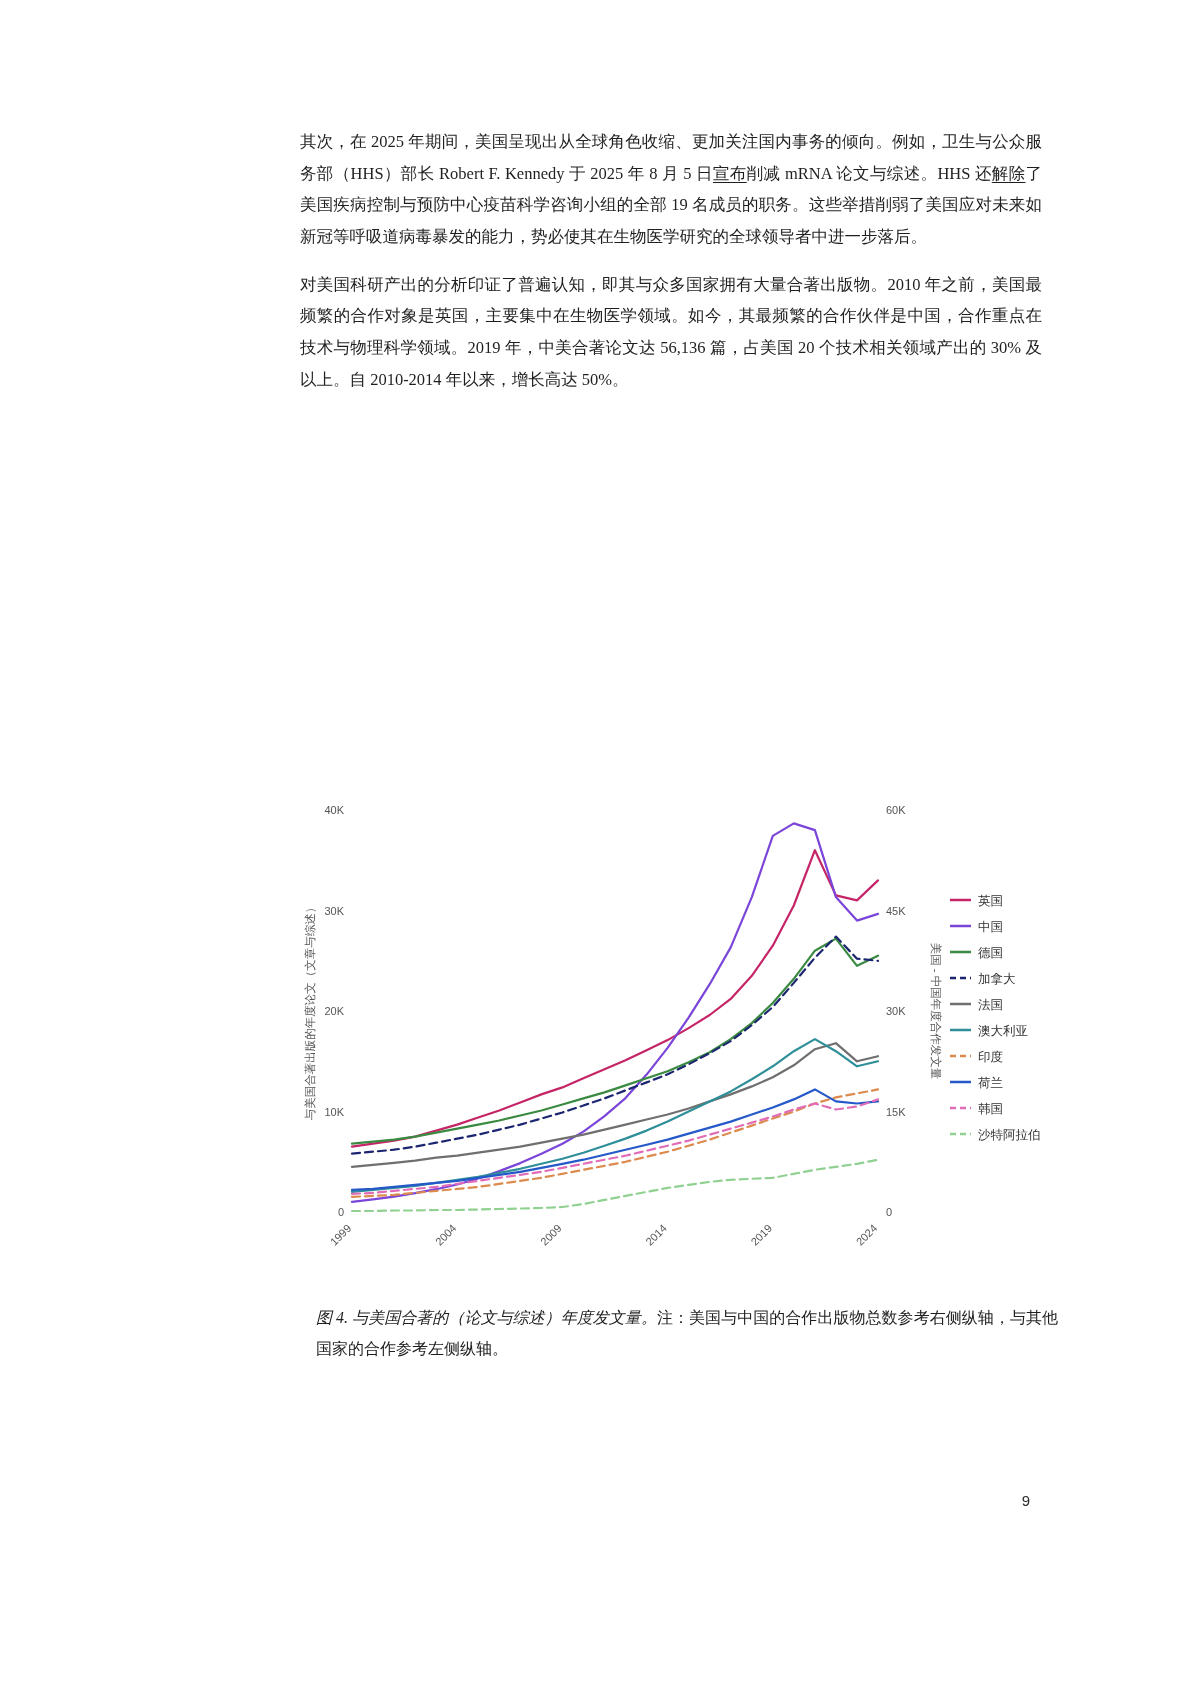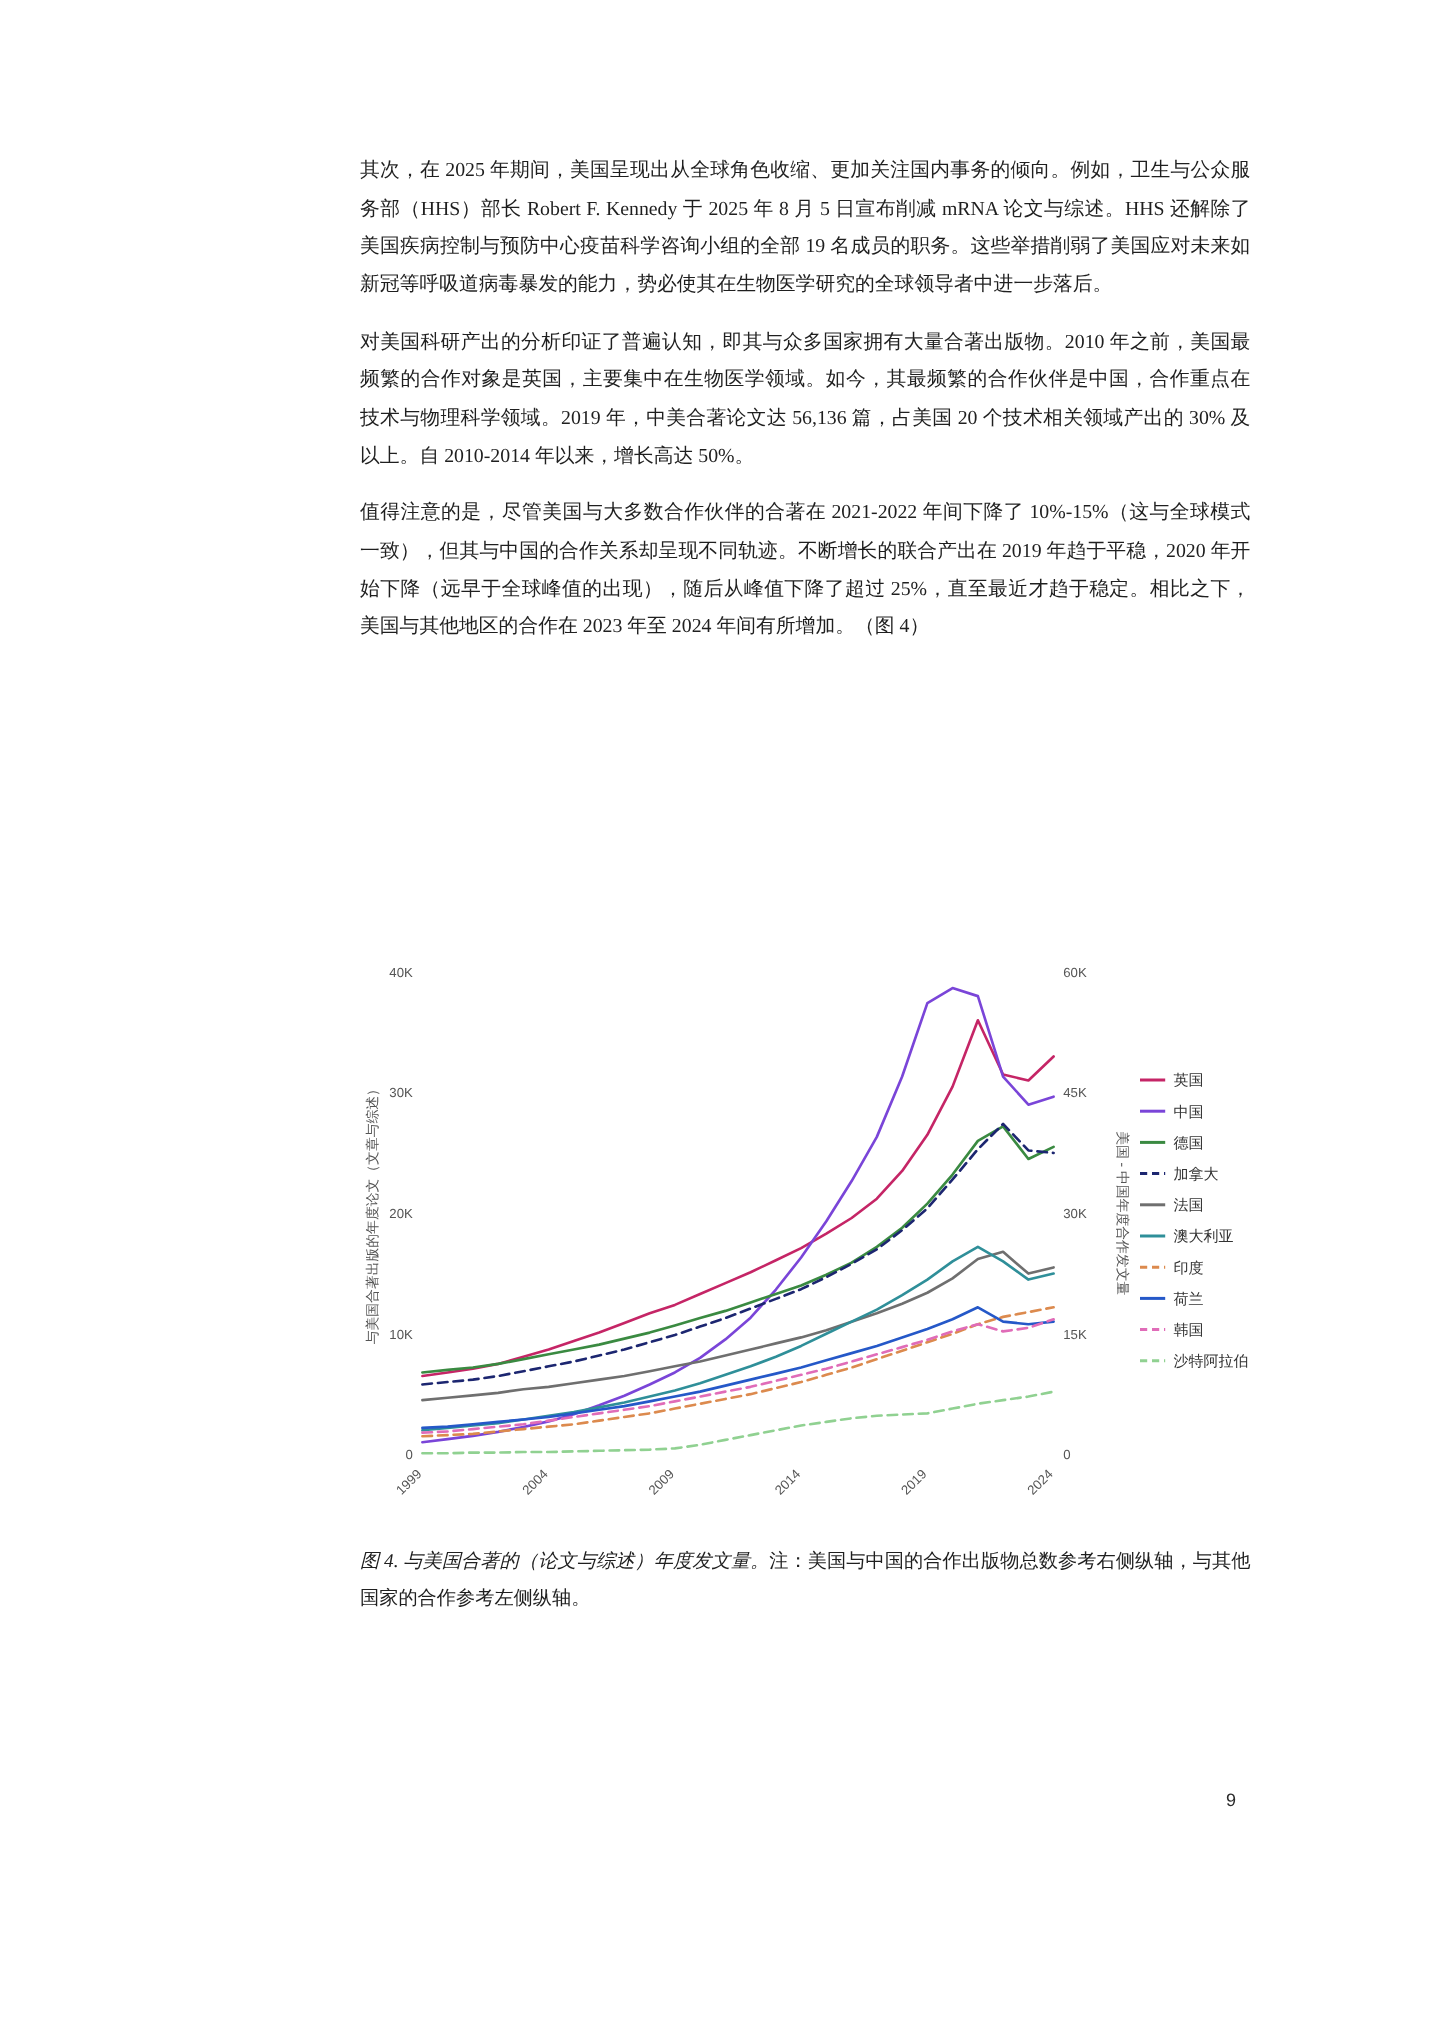--- a/index.html
+++ b/index.html
@@ -5,48 +5,47 @@
   html,body{margin:0;padding:0;background:#ffffff;}
   .page{
     position:relative;width:1200px;height:1698px;background:#ffffff;
     font-family:"Liberation Serif","DejaVu Serif",serif;color:#1f1f1f;overflow:hidden;
   }
   .textblock{position:absolute;left:300px;top:126px;width:742px;}
   .para{
     margin:0 0 16px 0;font-size:16.5px;line-height:1.92;
     text-align:justify;text-justify:inter-ideograph;
   }
-  .doclink{color:inherit;text-underline-offset:3px;cursor:pointer;}
+  .doclink{color:inherit;text-decoration:underline;text-underline-offset:3px;cursor:pointer;}
   .chart-wrap{position:absolute;left:300px;top:780px;width:760px;height:500px;margin:0;}
   .chart-wrap svg{overflow:visible;display:block;}
   .tick{font-family:"Liberation Sans","DejaVu Sans",sans-serif;font-size:11px;fill:#555555;}
   .axis-title{font-family:"Liberation Sans","DejaVu Sans",sans-serif;font-size:11.5px;fill:#555555;}
   .legend-label{font-family:"Liberation Sans","DejaVu Sans",sans-serif;font-size:12.5px;fill:#333333;}
   .caption{
     position:absolute;left:300px;top:1286px;width:742px;
-    font-size:16px;line-height:1.95;text-align:justify;margin:0;
+    font-size:16px;line-height:1.95;text-align:justify;margin:16px;
   }
   .cap-italic{font-style:italic;}
   .page-number{
     position:absolute;right:170px;top:1492px;font-size:15px;color:#2b2b2b;
     font-family:"Liberation Sans","DejaVu Sans",sans-serif;
   }
 </style>
 </head>
 <body>
 
 <div class="page">
 
   <div class="textblock">
     <p class="para"><span>其次，在 2025 年期间，美国呈现出从全球角色收缩、更加关注国内事务的倾向。例如，卫生与公众服务部（HHS）部长 Robert F. Kennedy 于 2025 年 8 月 5 日</span><a class="doclink">宣布</a><span>削减 mRNA 论文与综述。HHS 还</span><a class="doclink">解除</a><span>了美国疾病控制与预防中心疫苗科学咨询小组的全部 19 名成员的职务。这些举措削弱了美国应对未来如新冠等呼吸道病毒暴发的能力，势必使其在生物医学研究的全球领导者中进一步落后。</span></p>
 
 
     <p class="para"><span>对美国科研产出的分析印证了普遍认知，即其与众多国家拥有大量合著出版物。2010 年之前，美国最频繁的合作对象是英国，主要集中在生物医学领域。如今，其最频繁的合作伙伴是中国，合作重点在技术与物理科学领域。2019 年，中美合著论文达 56,136 篇，占美国 20 个技术相关领域产出的 30% 及以上。自 2010-2014 年以来，增长高达 50%。</span></p>
 
-    <p class="para"><span>值得注意的是，尽管美国与大多数合作伙伴的合著在 2021-2022 年间下降了 10%-15%（这与全球模式一致），但其与中国的合作关系却呈现不同轨迹。不断增长的联合产出在 2019 年趋于平稳，2020 年开始下降（远早于全球峰值的出现），随后从峰值下降了超过 25%，直至最近才趋于稳定。相比之下，美国与其他地区的合作在 2023 年至 2024 年间有所增加。（图 4）</span></p>
   </div>
 
   <figure class="chart-wrap">
     <svg width="760" height="500" viewBox="0 0 760 500" xmlns="http://www.w3.org/2000/svg">
         <g>
           <text x="44" y="436" text-anchor="end" class="tick">0</text>
           <text x="44" y="335.5" text-anchor="end" class="tick">10K</text>
           <text x="44" y="235" text-anchor="end" class="tick">20K</text>
           <text x="44" y="134.5" text-anchor="end" class="tick">30K</text>
           <text x="44" y="34" text-anchor="end" class="tick">40K</text>

